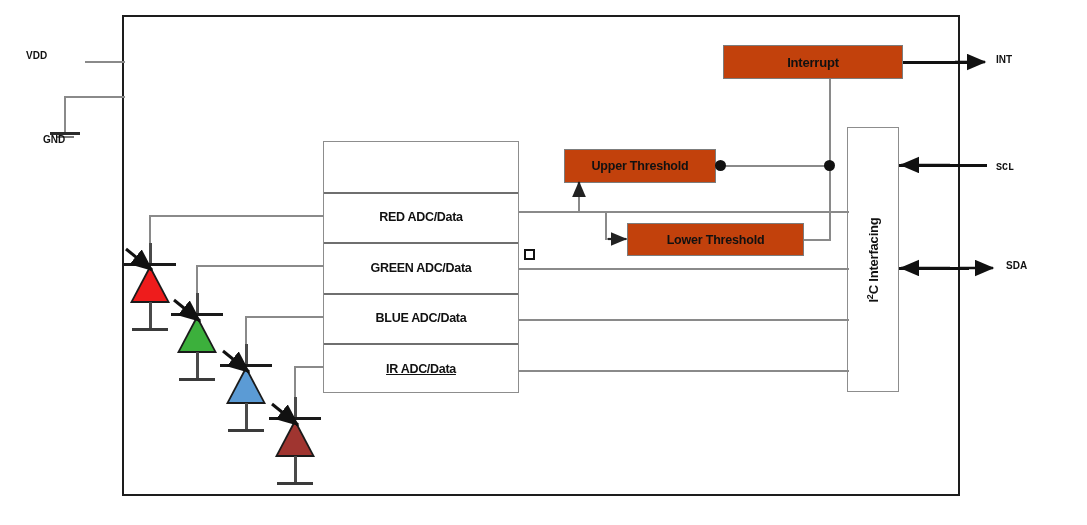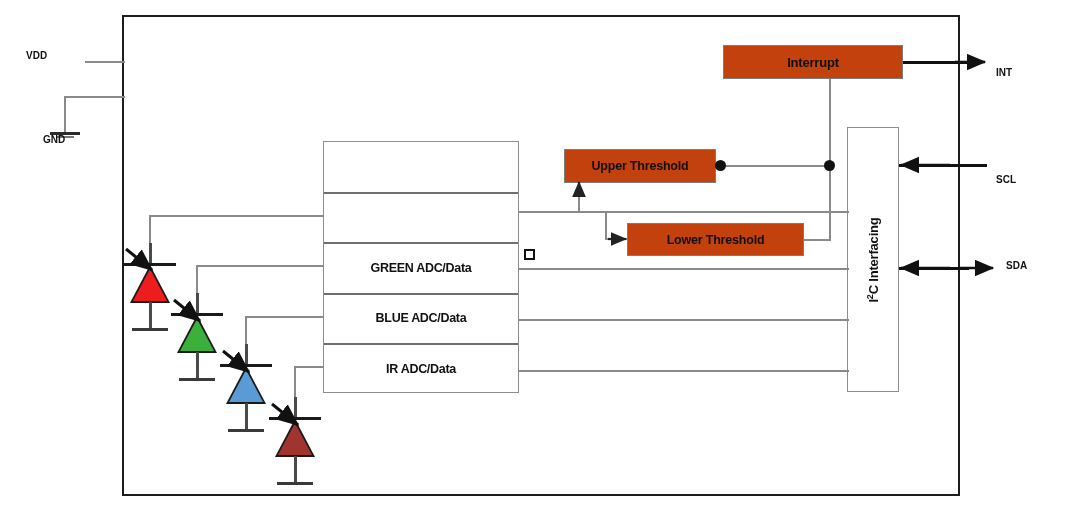--- a/index.html
+++ b/index.html
@@ -187,29 +187,30 @@
 
   <div class="w wh" style="left:64px; top:96px; width:61px;"></div>
   <div class="w wv" style="left:64px; top:96px; height:38px;"></div>
   <div class="gnd-sym" style="left:50px; top:132px;"></div>
   <div class="gnd-sym2" style="left:56px; top:136px;"></div>
   <div class="pin-label" style="left:43px; top:134px;">GND</div>
 
   <div class="adc-stack">
     <div class="adc-sep" style="top:50px;"></div>
 
+    <div class="adc-row" style="top:50px;  height:50px;">RED ADC/Data</div>
     <div class="adc-sep" style="top:100px;"></div>
 
     <div class="adc-row" style="top:100px; height:51px;">GREEN ADC/Data</div>
     <div class="adc-sep" style="top:151px;"></div>
 
     <div class="adc-row" style="top:151px; height:50px;">BLUE ADC/Data</div>
     <div class="adc-sep" style="top:201px;"></div>
 
-    <div class="adc-row" style="top:201px; height:51px;">IR ADC/Data</div>
+    <div class="adc-row" style="top:201px; height:51px;text-decoration:underline;">IR ADC/Data</div>
   </div>
 
   <div class="w wv" style="left:149px; top:215px; height:48px;"></div>
   <div class="w wh" style="left:149px; top:215px; width:175px;"></div>
 
   <div class="w wv" style="left:196px; top:265px; height:48px;"></div>
   <div class="w wh" style="left:196px; top:265px; width:128px;"></div>
 
   <div class="w wv" style="left:245px; top:316px; height:49px;"></div>
   <div class="w wh" style="left:245px; top:316px; width:79px;"></div>
@@ -283,24 +284,24 @@
   <div class="w wh" style="left:519px; top:319px; width:330px;"></div>
 
   <div class="w wh" style="left:519px; top:370px; width:330px;"></div>
 
   <div class="dot" style="left:715px; top:160px;"></div>
   <div class="dot" style="left:824px; top:160px;"></div>
 
   <div class="mini-square" style="left:524px; top:249px;"></div>
 
   <div class="w wh w-blk" style="left:903px; top:61px; width:66px; height:2.5px;"></div>
-  <div class="pin-label" style="left:996px; top:54px;margin-top:13px;">INT</div>
+  <div class="pin-label" style="left:996px; top:54px;">INT</div>
 
   <div class="w wh w-blk" style="left:899px; top:164px; width:88px; height:2.5px;"></div>
-  <div class="pin-label" style="left:996px; top:174px;">SCL</div>
+  <div class="pin-label" style="left:996px; top:162px;font-family:Liberation Mono, monospace;">SCL</div>
 
   <div class="w wh w-blk" style="left:899px; top:267px; width:70px; height:2.5px;"></div>
   <div class="pin-label" style="left:1006px; top:260px;">SDA</div>
 
   <svg class="overlay" viewBox="0 0 1087 525">
     <defs>
       <marker id="ah" markerWidth="9" markerHeight="9" refX="7" refY="3.2" orient="auto">
         <path d="M0,0 L7.5,3.2 L0,6.4 z" fill="#111111"></path>
       </marker>
       <marker id="ah-thin" markerWidth="9" markerHeight="9" refX="7" refY="3.2" orient="auto">

